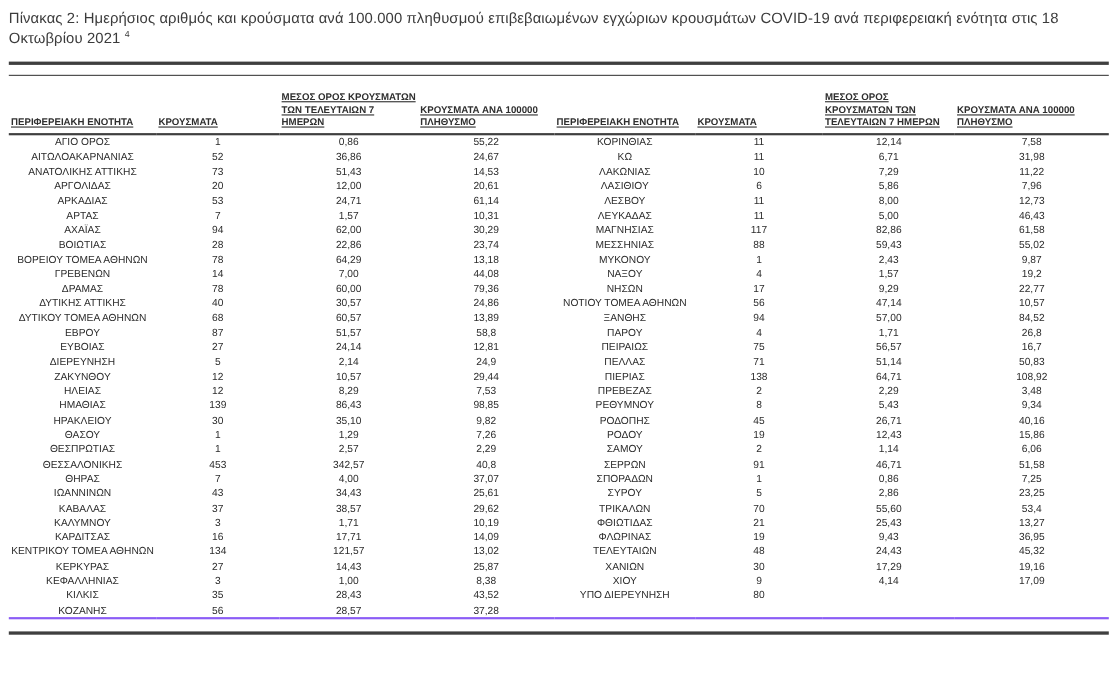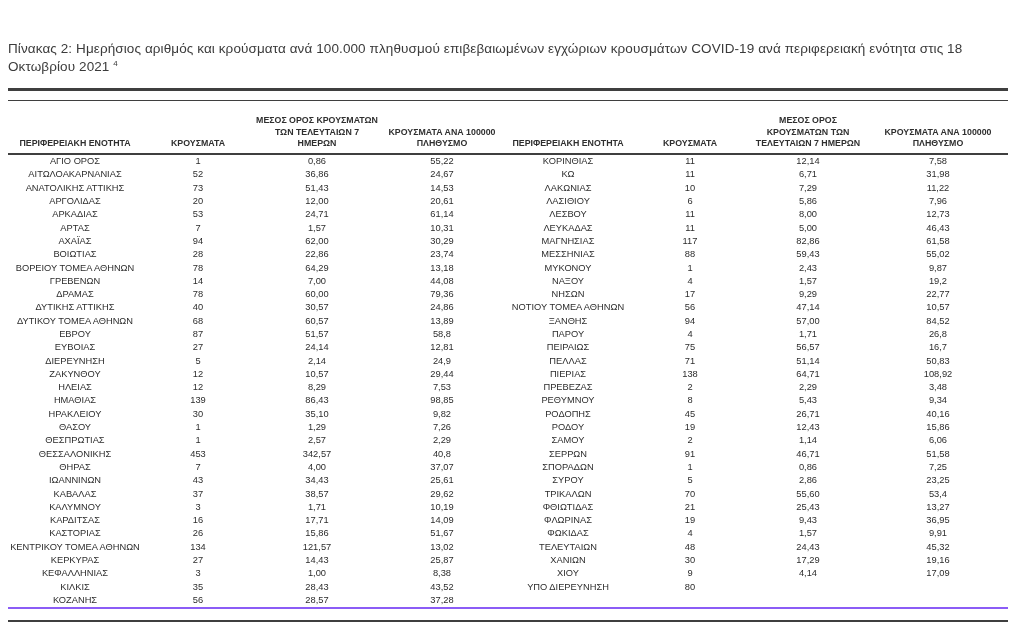--- a/index.html
+++ b/index.html
@@ -18,21 +18,20 @@
     height: 622px;
     padding: 8px 9px 0 8px;
   }
   .title {
     font-size: 13.5px;
     line-height: 18px;
     color: #3b3b3b;
     letter-spacing: 0.1px;
     max-width: 990px;
     margin-bottom: 12px;
-    margin-top: 32px;
   }
   .title sup {
     font-size: 8px;
     vertical-align: super;
     line-height: 0;
   }
   .rule {
     width: 1000px;
     background: #3f3f3f;
   }
@@ -41,24 +40,25 @@
   .rule-gap   { height: 9px; background: transparent; }
   table.covid {
     width: 1000px;
     border-collapse: collapse;
     table-layout: fixed;
   }
   table.covid th {
     font-size: 8.8px;
     font-weight: bold;
     color: #2f2f2f;
-    text-align: center;
+    text-align: left;
     vertical-align: bottom;
     padding: 14px 2px 3px 2px;
     line-height: 11.5px;
+    text-decoration: underline;
   }
   thead tr {
     border-bottom: 2px solid #3f3f3f;
   }
   table.covid td {
     font-size: 9.3px;
     color: #2c2c2c;
     text-align: center;
     vertical-align: middle;
     height: 13.3px;
@@ -381,30 +381,20 @@
           <td>ΚΑΡΔΙΤΣΑΣ</td>
           <td>16</td>
           <td>17,71</td>
           <td>14,09</td>
           <td>ΦΛΩΡΙΝΑΣ</td>
           <td>19</td>
           <td>9,43</td>
           <td>36,95</td>
         </tr>
         <tr>
-          <td>ΚΑΣΤΟΡΙΑΣ</td>
-          <td>26</td>
-          <td>15,86</td>
-          <td>51,67</td>
-          <td>ΦΩΚΙΔΑΣ</td>
-          <td>4</td>
-          <td>1,57</td>
-          <td>9,91</td>
-        </tr>
-        <tr>
           <td>ΚΕΝΤΡΙΚΟΥ ΤΟΜΕΑ ΑΘΗΝΩΝ</td>
           <td>134</td>
           <td>121,57</td>
           <td>13,02</td>
           <td>ΤΕΛΕΥΤΑΙΩΝ</td>
           <td>48</td>
           <td>24,43</td>
           <td>45,32</td>
         </tr>
         <tr>

